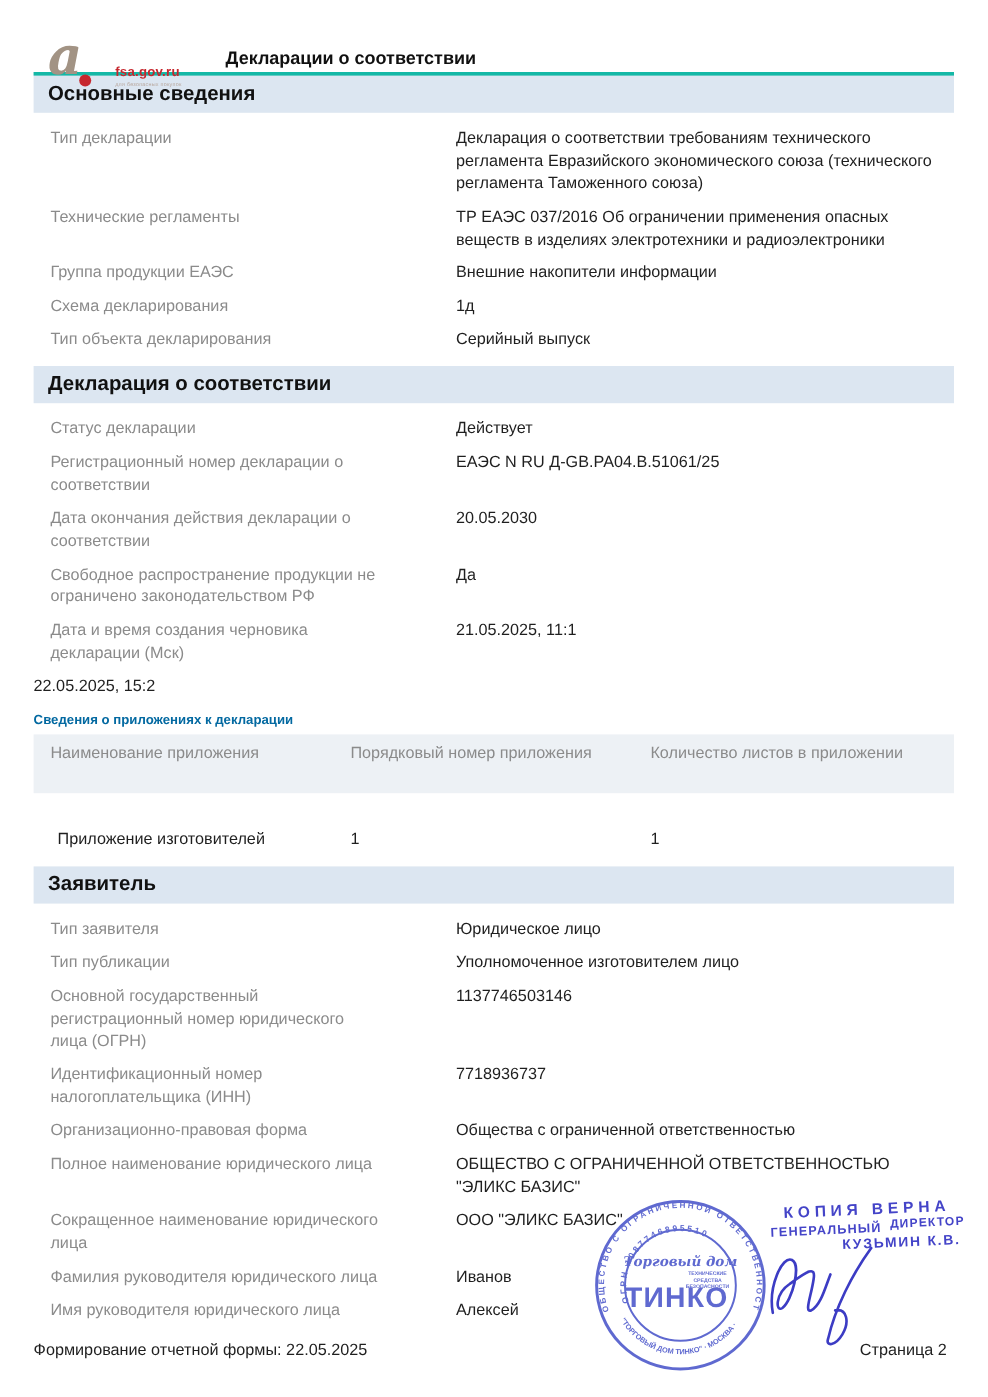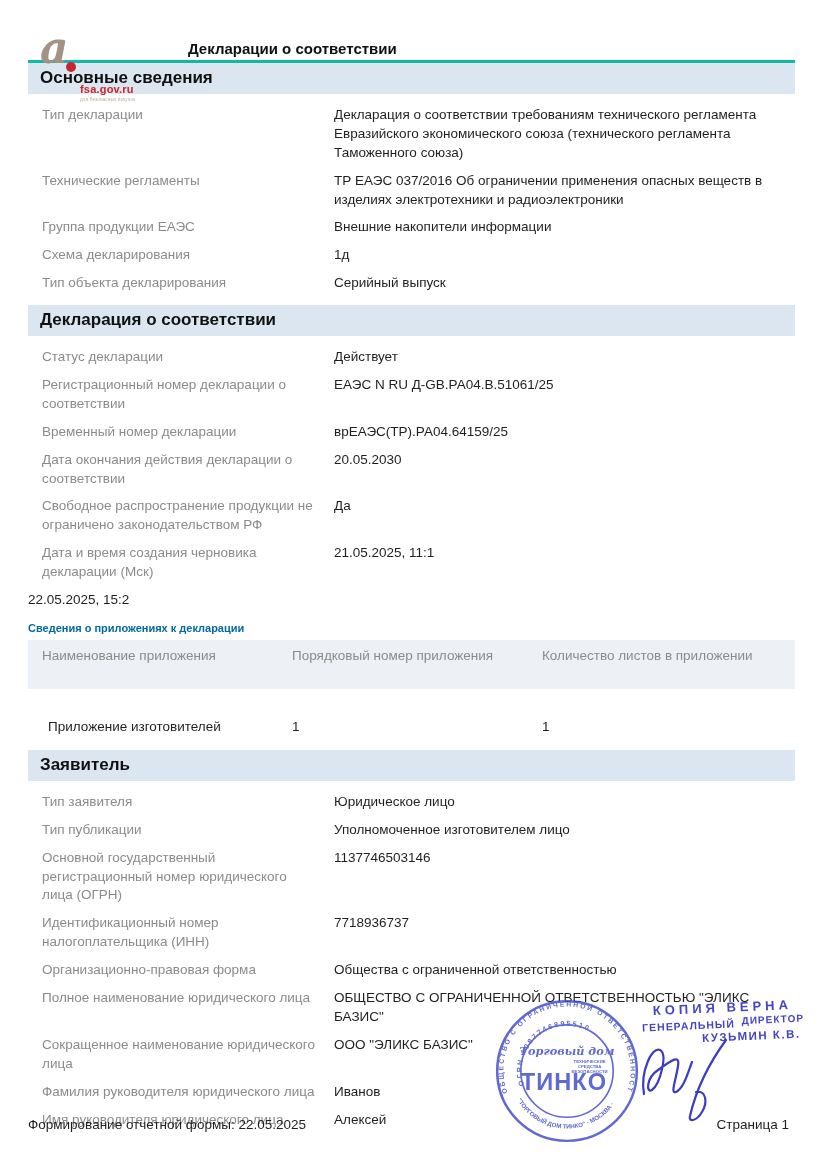--- a/index.html
+++ b/index.html
@@ -17,35 +17,35 @@
   .logo { position:relative; width:118px; flex:none; }
   .logo-mark {
     font-family:"DejaVu Serif", serif;
     font-weight:800; font-style:italic;
     font-size:44px; line-height:0.8; color:#a29384;
   }
   .logo-dot {
     position:absolute; left:26px; top:32px;
     width:10px; height:10px; border-radius:50%; background:#c6272e;
   }
-  .logo-texts { position:absolute; left:40px; top:24px;margin-top:29px; }
+  .logo-texts { position:absolute; left:56px; top:24px; }
   .logo-domain { color:#c6272e; font-size:11px; font-weight:bold; letter-spacing:0.2px; }
   .logo-tagline { color:#b9a9a0; font-size:4.5px; margin-top:2px; letter-spacing:0.2px; }
   .page-title { margin-left:30px; padding-top:10px; font-size:15px; font-weight:bold; color:#101010; }
 
   
   .sec {
     margin:0 28px; background:#dce6f1;
     padding:5px 12px 6px; font-size:17px; font-weight:bold; color:#111;
   }
   .sec.first { border-top:3px solid #14b8a6; }
 
   
   .rows { margin:12px 28px 12px; }
-  .row { display:flex; margin-bottom:9px; }
+  .row { display:flex; margin-bottom:9px;gap:46px; }
   .lbl {
     width:306px; flex:none; padding-left:14px; padding-right:18px;
     color:#8b8b8b; font-size:13.5px; line-height:1.4;
   }
   .val { flex:1; color:#1f1f1f; font-size:13.5px; line-height:1.4; }
 
   
   .tbl-title { margin:10px 28px 6px 28px; font-size:11px; font-weight:bold; color:#0369a1; }
   .tbl { margin:0 28px; }
   .tbl-head {
@@ -124,24 +124,20 @@
 
   <div class="sec">Декларация о соответствии</div>
   <div class="rows">
     <div class="row">
       <div class="lbl">Статус декларации</div>
       <div class="val">Действует</div>
     </div>
     <div class="row">
       <div class="lbl">Регистрационный номер декларации о соответствии</div>
       <div class="val">ЕАЭС N RU Д-GB.РА04.В.51061/25</div>
-    </div>
-    <div class="row">
-      <div class="lbl">Временный номер декларации</div>
-      <div class="val">врЕАЭС(ТР).РА04.64159/25</div>
     </div>
     <div class="row">
       <div class="lbl">Дата окончания действия декларации о соответствии</div>
       <div class="val">20.05.2030</div>
     </div>
     <div class="row">
       <div class="lbl">Свободное распространение продукции не ограничено законодательством РФ</div>
       <div class="val">Да</div>
     </div>
     <div class="row">
@@ -245,16 +241,16 @@
     <svg viewBox="0 0 120 95" width="120" height="95">
       <g fill="none" stroke="#3c3cc4" stroke-width="2.2" stroke-linecap="round">
         <path d="M14,62 C10,40 22,14 30,18 C38,22 30,52 22,58 C16,62 16,46 28,38 C42,28 50,22 48,34 C46,48 40,62 46,60 C54,56 58,40 62,30"></path>
         <path d="M96,8 C80,30 66,58 60,84 C58,90 66,90 72,80 C78,70 76,58 66,60"></path>
       </g>
     </svg>
   </div>
 
   <div class="footer">
     <span>Формирование отчетной формы: 22.05.2025</span>
-    <span>Страница 1</span>
+    <span>Страница 2</span>
   </div>
 
 </div>
 
 </body></html>

